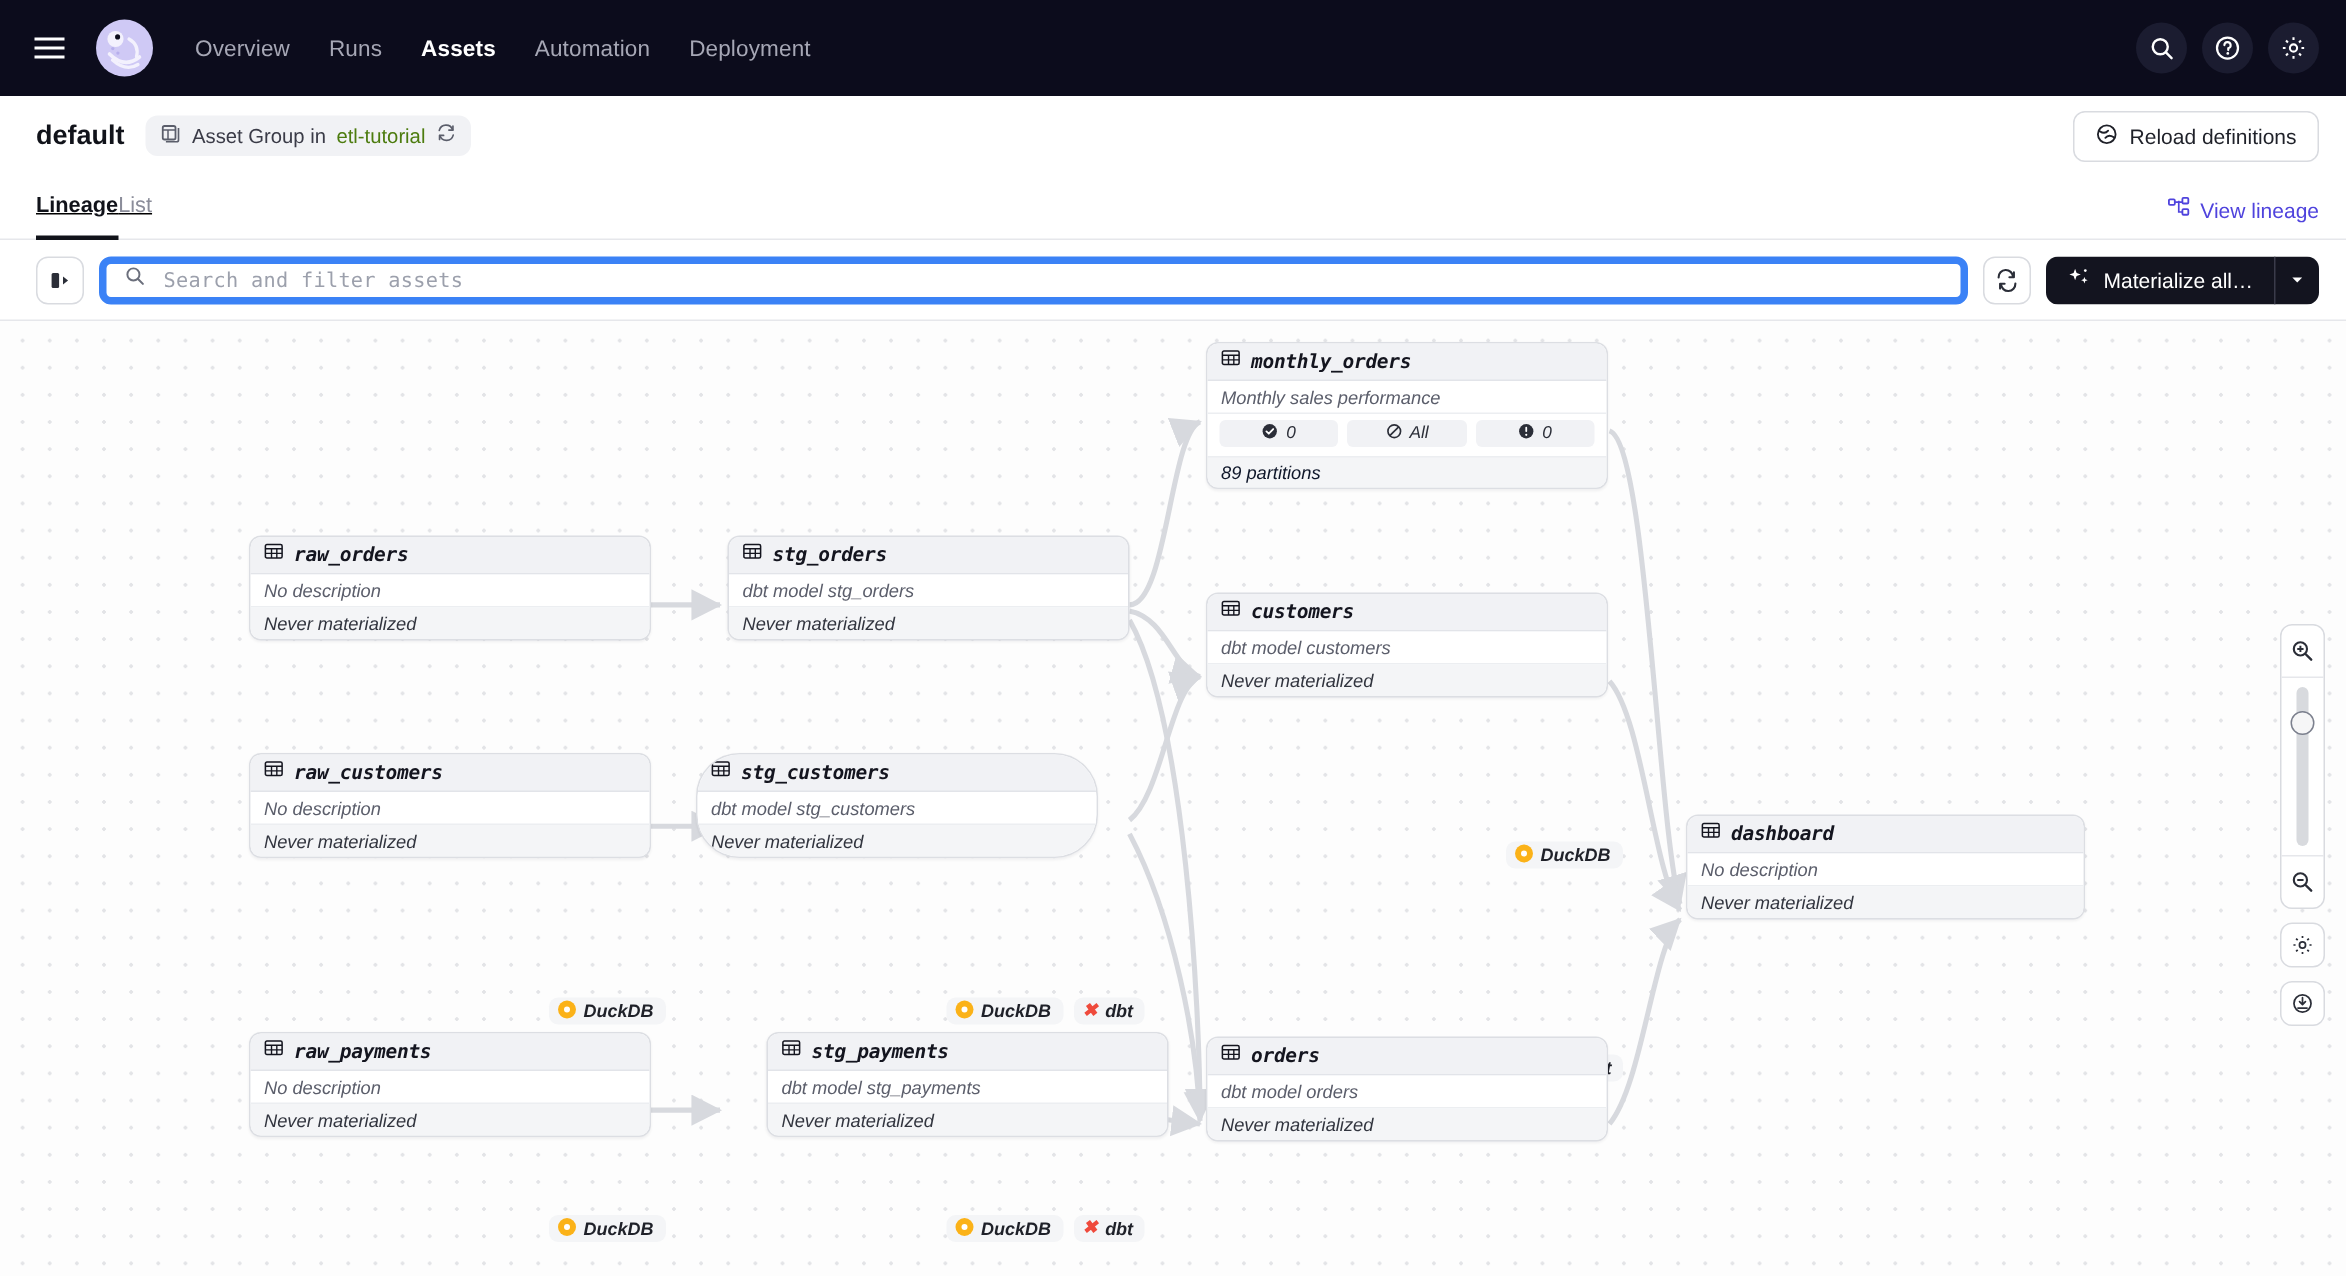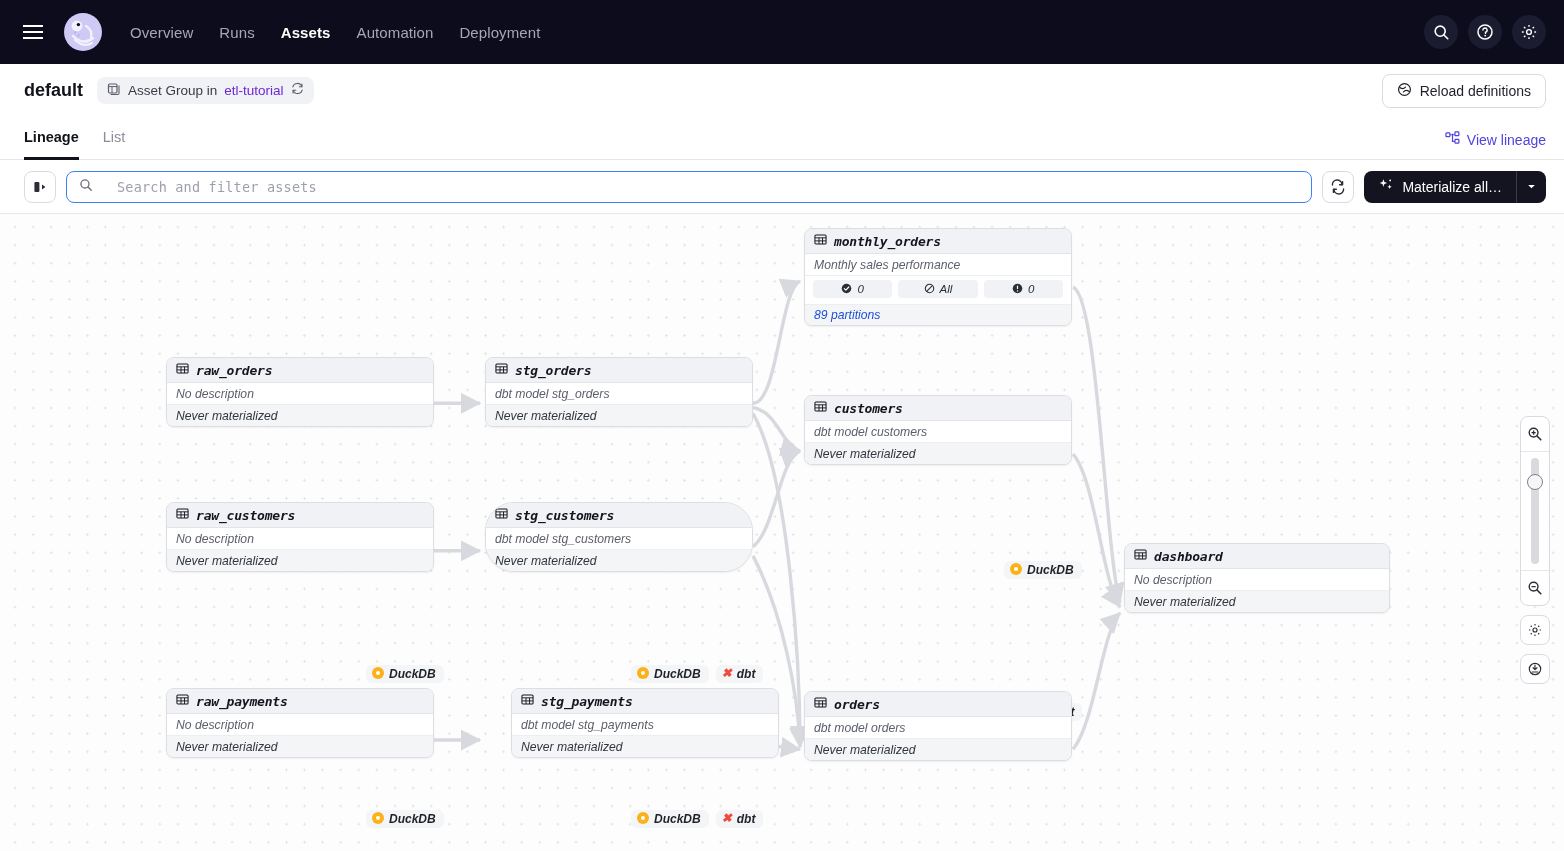--- a/index.html
+++ b/index.html
@@ -34,34 +34,34 @@
   .page-header {
     height: 52px; flex: 0 0 52px; display:flex; align-items:center;
     padding: 0 18px 0 24px; background:#fff; position:relative;
   }
   .page-title { font-size: 18px; font-weight: 700; color: #11131a; }
   .group-chip {
     margin-left: 14px; display:flex; align-items:center; gap: 7px;
     background: #f1f2f5; border-radius: 8px; padding: 5px 10px;
     font-size: 13.5px; color: #3a3b47; cursor:pointer;
   }
-  .group-chip .link { color: #6d28d9; text-align: right; }
+  .group-chip .link { color: #4d7c0f; text-align: right; }
   .reload-btn {
     position:absolute; right: 18px; top: 10px;
     display:flex; align-items:center; gap: 8px;
     border: 1px solid #d9dbe0; border-radius: 8px;
     background:#fff; padding: 7px 14px; font-size: 14px; color:#1f2129; cursor:pointer;
   }
 
   
   .tabs-row {
     height: 44px; flex: 0 0 44px; display:flex; align-items:flex-end;
     padding: 0 18px 0 24px; border-bottom: 1px solid #e6e7eb; position:relative;
   }
-  .tabs { display:flex; align-items:flex-start; gap: 24px; height: 100%; }
+  .tabs { display:flex; align-items:flex-start; height: 100%; text-decoration: underline; }
   .tab {
     font-size: 14.5px; color:#8b8d9a; height: 100%;
     display:flex; align-items:center; padding-bottom: 2px; cursor:pointer; position:relative;
   }
   .tab.active { color:#11131a; font-weight:700; }
   .tab.active::after {
     content:''; position:absolute; left:0; right:0; bottom:-1px; height:3px; background:#11131a;
   }
   .view-lineage {
     position:absolute; right: 18px; bottom: 10px;
@@ -72,22 +72,22 @@
   
   .toolbar {
     height: 54px; flex: 0 0 54px; display:flex; align-items:center;
     gap: 10px; padding: 0 18px 0 24px; border-bottom: 1px solid #e6e7eb; background:#fff;
   }
   .panel-toggle {
     width: 32px; height: 32px; border:1px solid #d9dbe0; border-radius: 8px;
     display:flex; align-items:center; justify-content:center; cursor:pointer; background:#fff;
   }
   .search-wrap {
-    flex: 1; height: 32px; border:1px solid #3b82f6; border-radius: 8px;
-    display:flex; align-items:center; gap: 24px; padding: 0 12px; background:#fff;
+    flex: 1; height: 32px; border:5px solid #3b82f6; border-radius: 8px;
+    display:flex; align-items:center; gap: 12px; padding: 0 12px; background:#fff;
   }
   .search-input {
     border:none; outline:none; flex:1; height: 30px;
     font-family: "DejaVu Sans Mono", "Liberation Mono", monospace;
     font-size: 13.5px; color:#1f2129; background:transparent; letter-spacing: .2px;
   }
   .search-input::placeholder { color:#9ca0ac; }
   .refresh-btn {
     width: 32px; height: 32px; border:1px solid #d9dbe0; border-radius: 8px;
     display:flex; align-items:center; justify-content:center; cursor:pointer; background:#fff;
@@ -141,21 +141,21 @@
   .node-stats {
     display:flex; gap: 6px; padding: 4px 8px 6px 8px; background:#fff;
   }
   .stat-chip {
     flex:1; height: 18px; background:#f1f2f5; border-radius: 4px;
     display:flex; align-items:center; justify-content:center; gap:5px;
     font-size: 11.5px; color:#2b2e38;
   }
   .node-footer {
     height: 21px; display:flex; align-items:center; padding: 0 9px;
-    font-size: 12.2px; color:#1d4ed8; background:#f4f5f7; border-top:1px solid #eceef1;
+    font-size: 12.2px; color:#0f172a; background:#f4f5f7; border-top:1px solid #eceef1;
   }
 
   
   .tag-row { position:absolute; display:flex; gap: 7px; }
   .tag {
     display:flex; align-items:flex-start; gap:5px;
     background:#f4f5f7; border-radius: 6px; padding: 2px 8px 2px 6px;
     font-size: 12px; font-weight:700; color:#1f2129; cursor:pointer;
   }
   .dot-duck {
@@ -519,21 +519,21 @@
       <div class="node-desc">No description</div>
       <div class="node-status">Never materialized</div>
     </div>
     <div class="tag-row" style="left:366px; top:596px;">
       <div class="tag">
         <span class="dot-duck"></span>
         <span>DuckDB</span>
       </div>
     </div>
 
-    <div class="node" style="left:485px; top:288px;border-radius:29px;">
+    <div class="node" style="left:464px; top:288px;border-radius:29px;">
       <div class="node-head">
         <span>
           <svg width="13" height="13" viewBox="0 0 14 14">
               <rect x="1" y="2.2" width="12" height="9.6" rx="1.1" stroke="#14151f" stroke-width="1.1" fill="none"></rect>
               <line x1="1" y1="5.2" x2="13" y2="5.2" stroke="#14151f" stroke-width="1"></line>
               <line x1="1" y1="8.5" x2="13" y2="8.5" stroke="#14151f" stroke-width="1"></line>
               <line x1="5.4" y1="5.2" x2="5.4" y2="11.8" stroke="#14151f" stroke-width="1"></line>
               <line x1="9.2" y1="5.2" x2="9.2" y2="11.8" stroke="#14151f" stroke-width="1"></line>
             </svg>
         </span>

